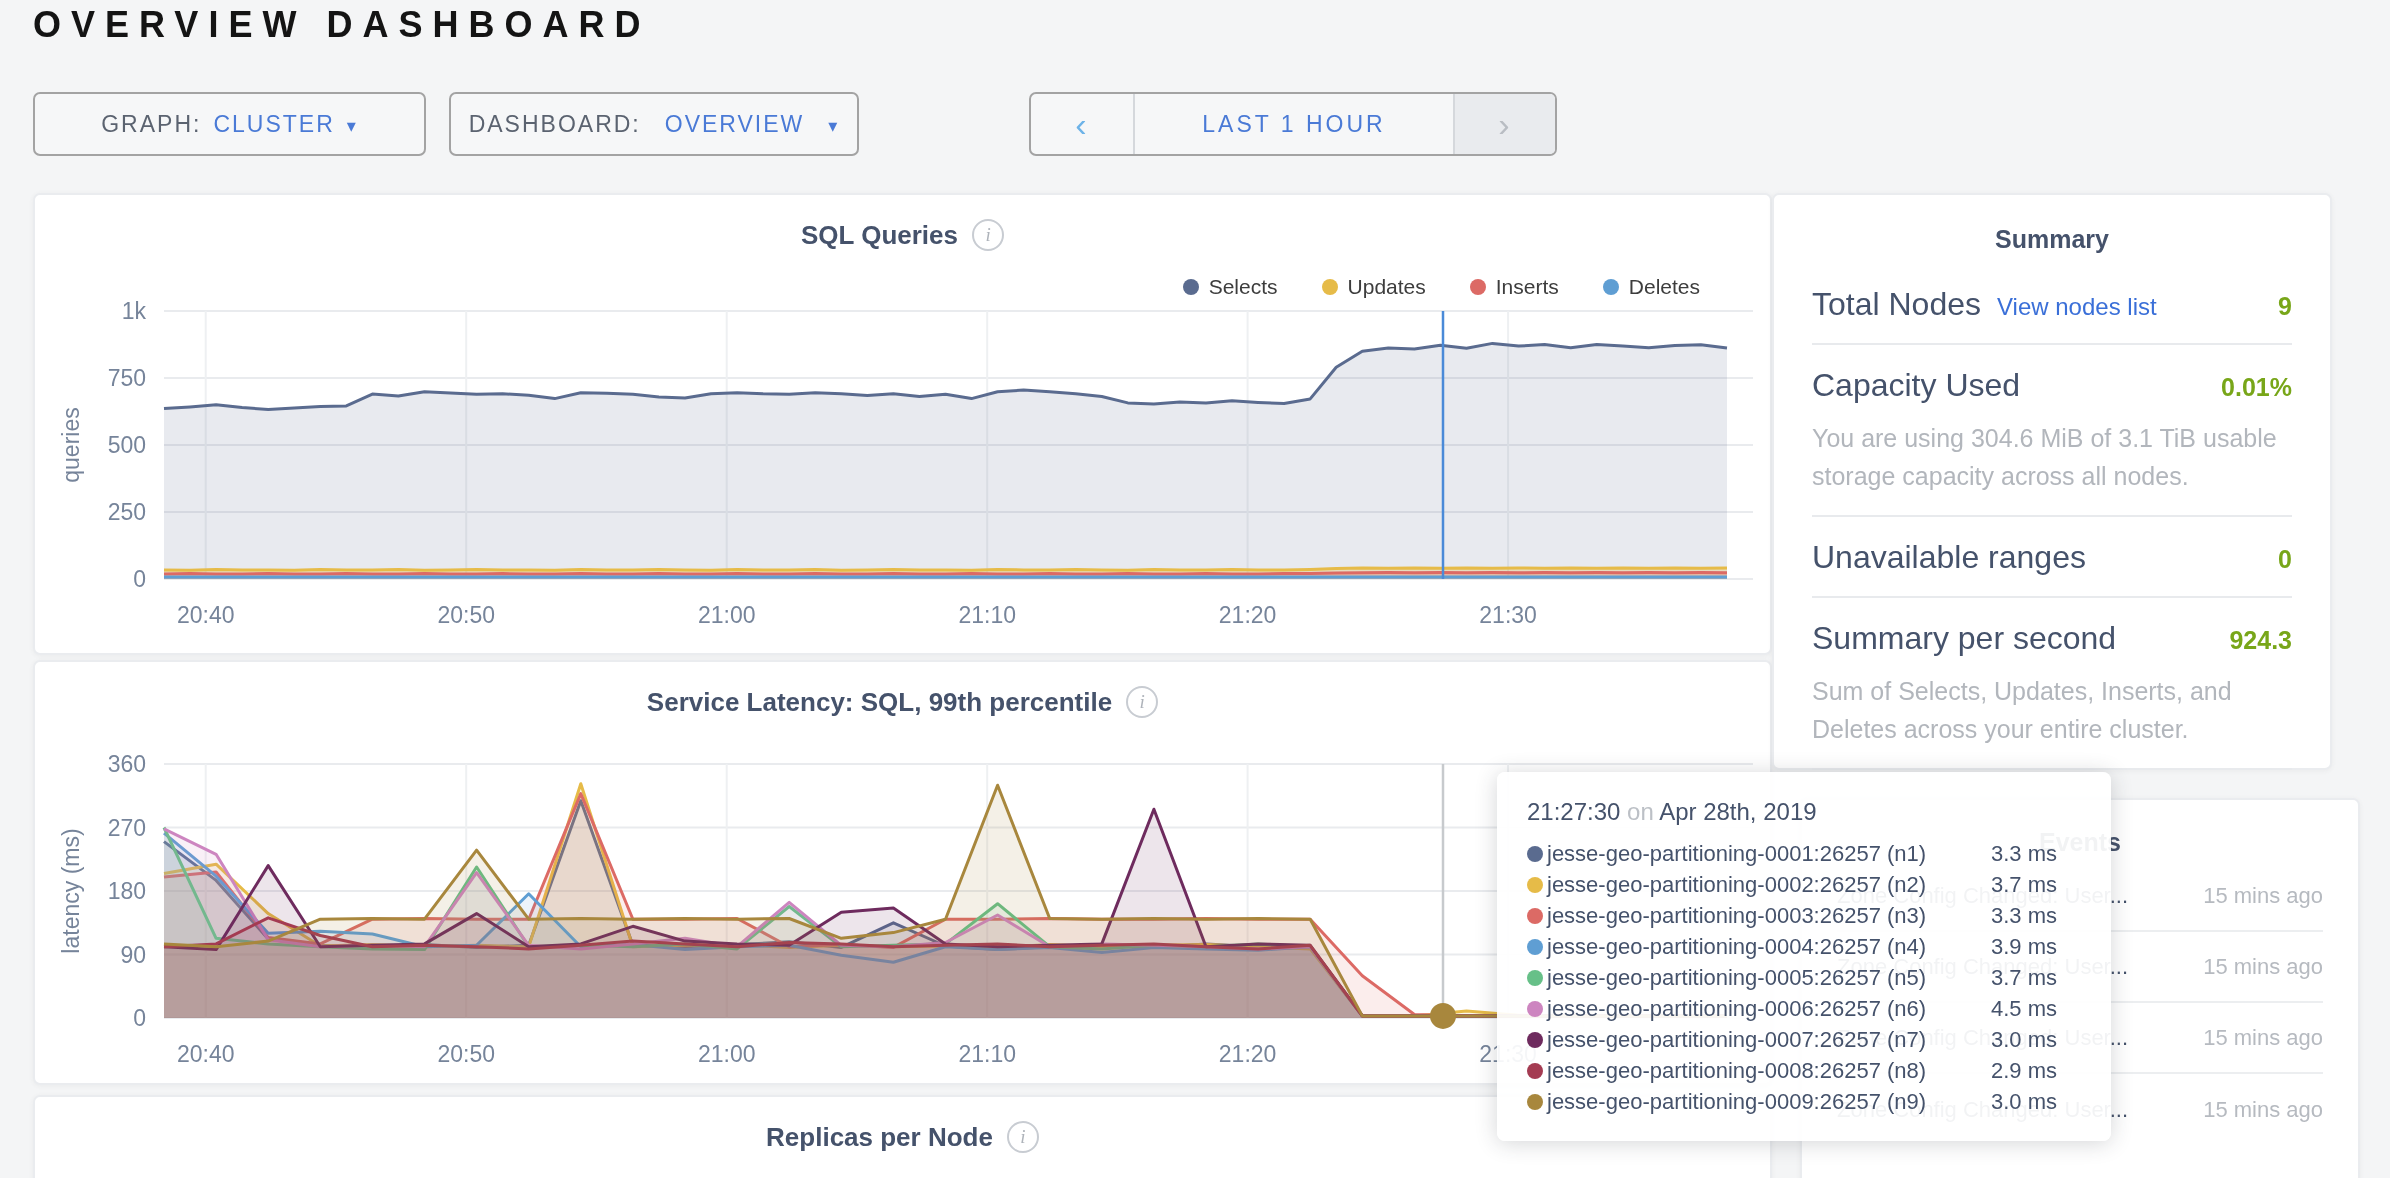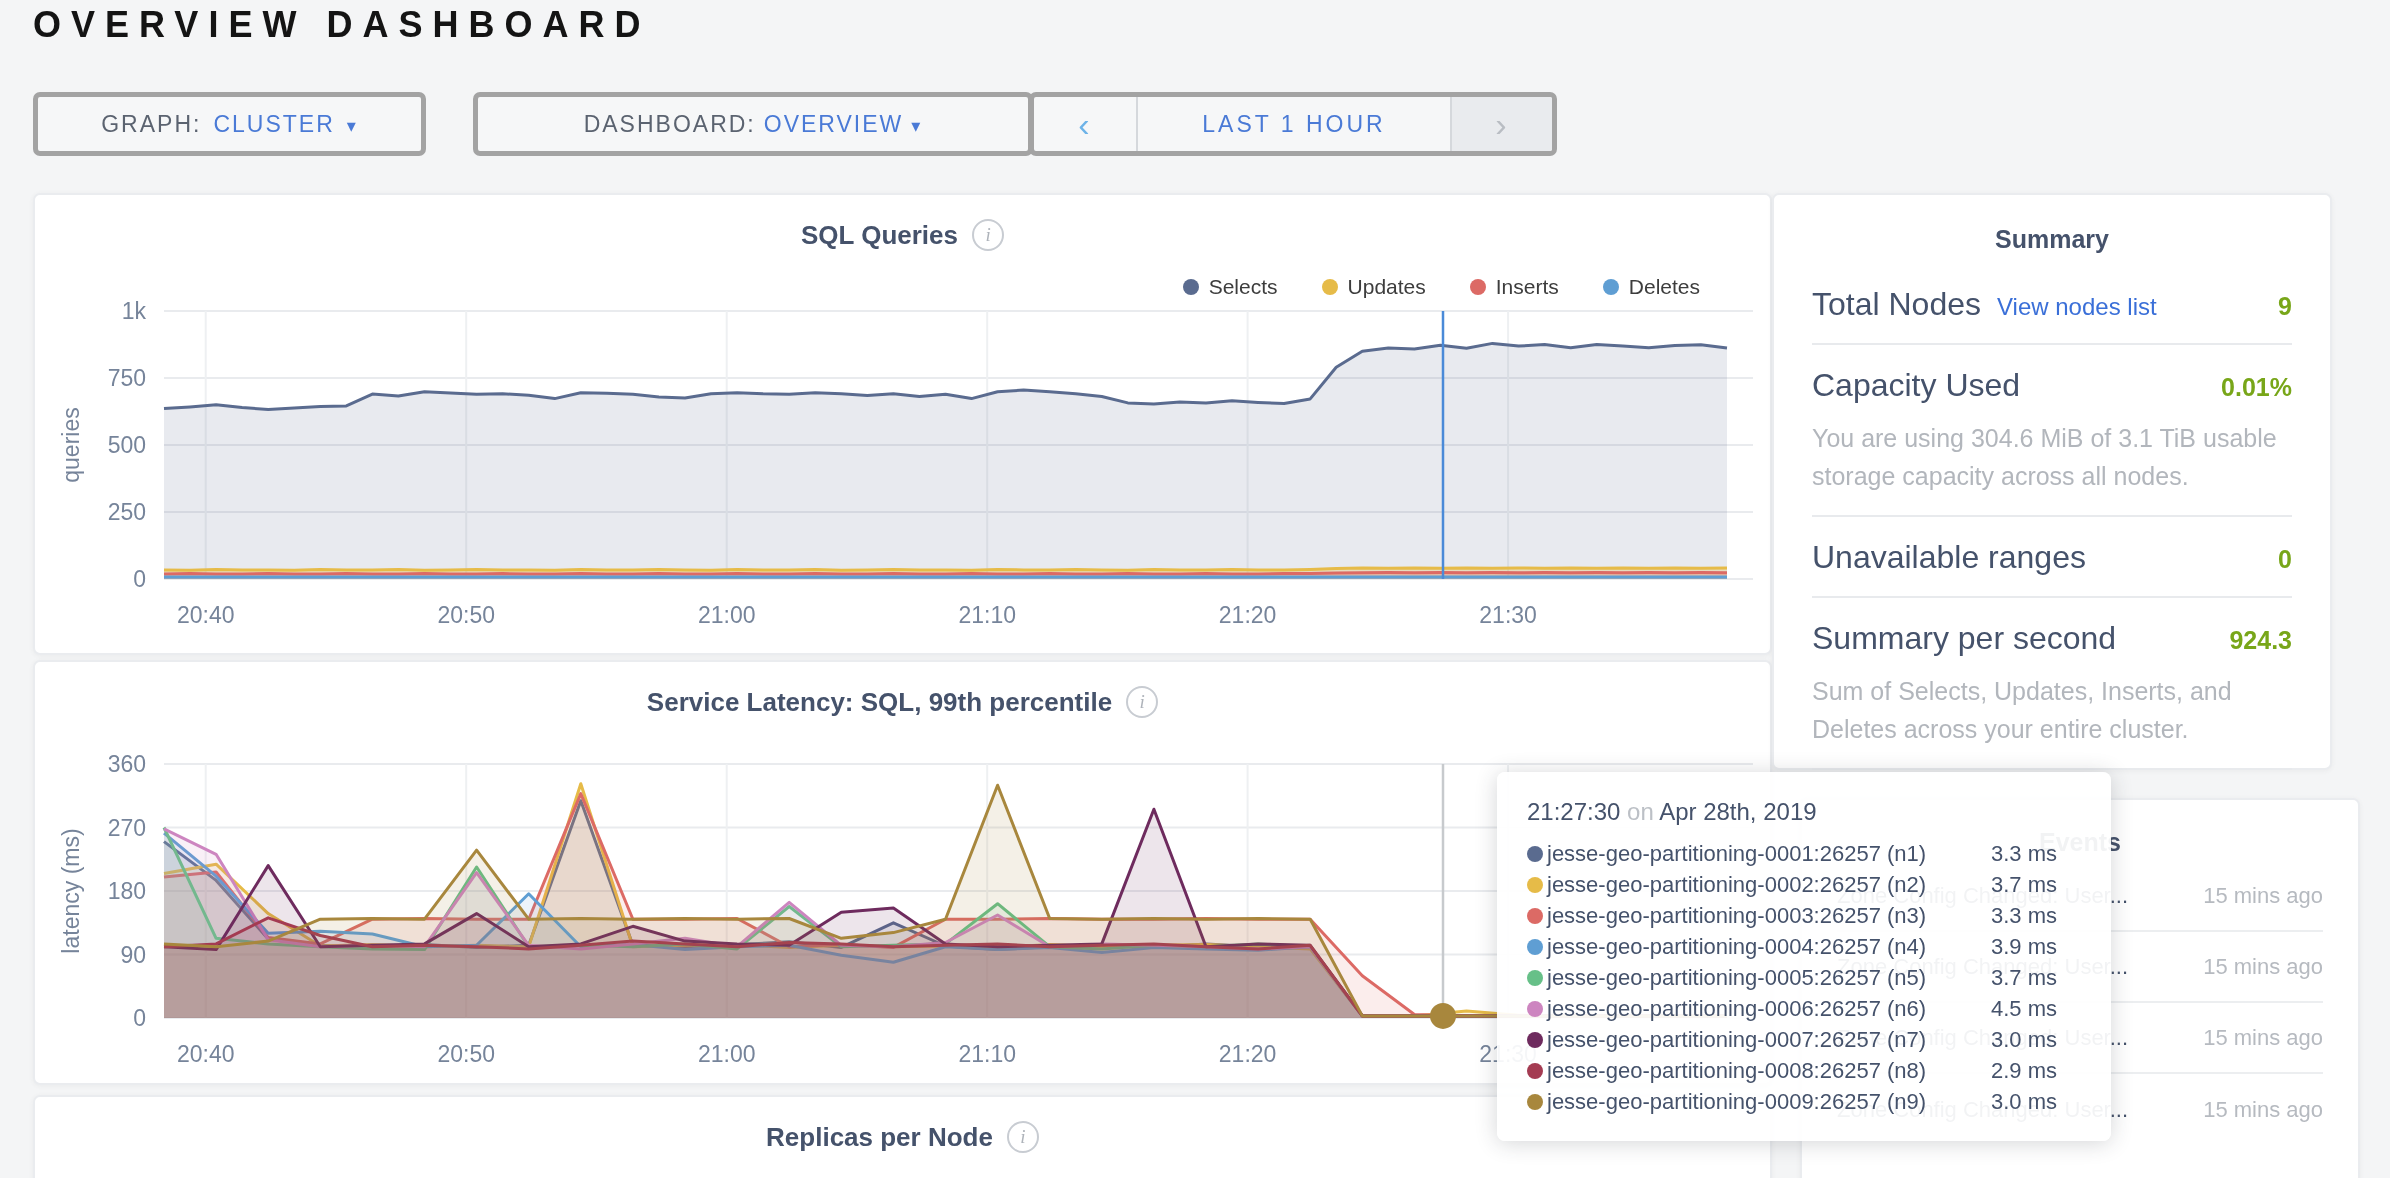--- a/index.html
+++ b/index.html
@@ -10,26 +10,26 @@
     color:#45526b;
     position:relative;
   }
   
   #page-title {
     position:absolute; left:33px; top:4px;
     font-size:36px; font-weight:700; letter-spacing:10px; color:#141414;
   }
   .control {
     position:absolute; top:92px; height:64px;
-    border:5px solid #a3a3a3; border-radius:7px; background:#f6f7f8;
+    border:2px solid #a3a3a3; border-radius:7px; background:#f6f7f8;
     display:flex; align-items:center; justify-content:center;
     font-size:23px; letter-spacing:2px; cursor:pointer;
   }
   #graph-dropdown   { left:33px;  width:393px; gap:12px; }
-  #dashboard-dropdown { left:473px; width:560px; gap:8px; }
+  #dashboard-dropdown { left:449px; width:410px; gap:24px; }
   .control .ctl-label { color:#5b6370; }
   .control .ctl-value { color:#4a7ad6; }
   .control .caret { color:#4a7ad6; font-size:18px; padding-top:4px; }
   #time-window {
     left:1029px; width:528px; padding:0; overflow:hidden;
     justify-content:stretch; align-items:stretch; display:flex;
   }
   #tw-prev { width:104px; display:flex;align-items:center;justify-content:center;
     border-right:2px solid #d5d8dc; color:#6db3e8; font-size:34px; cursor:pointer; }
   #tw-label { flex:1; display:flex;align-items:center;justify-content:center;

